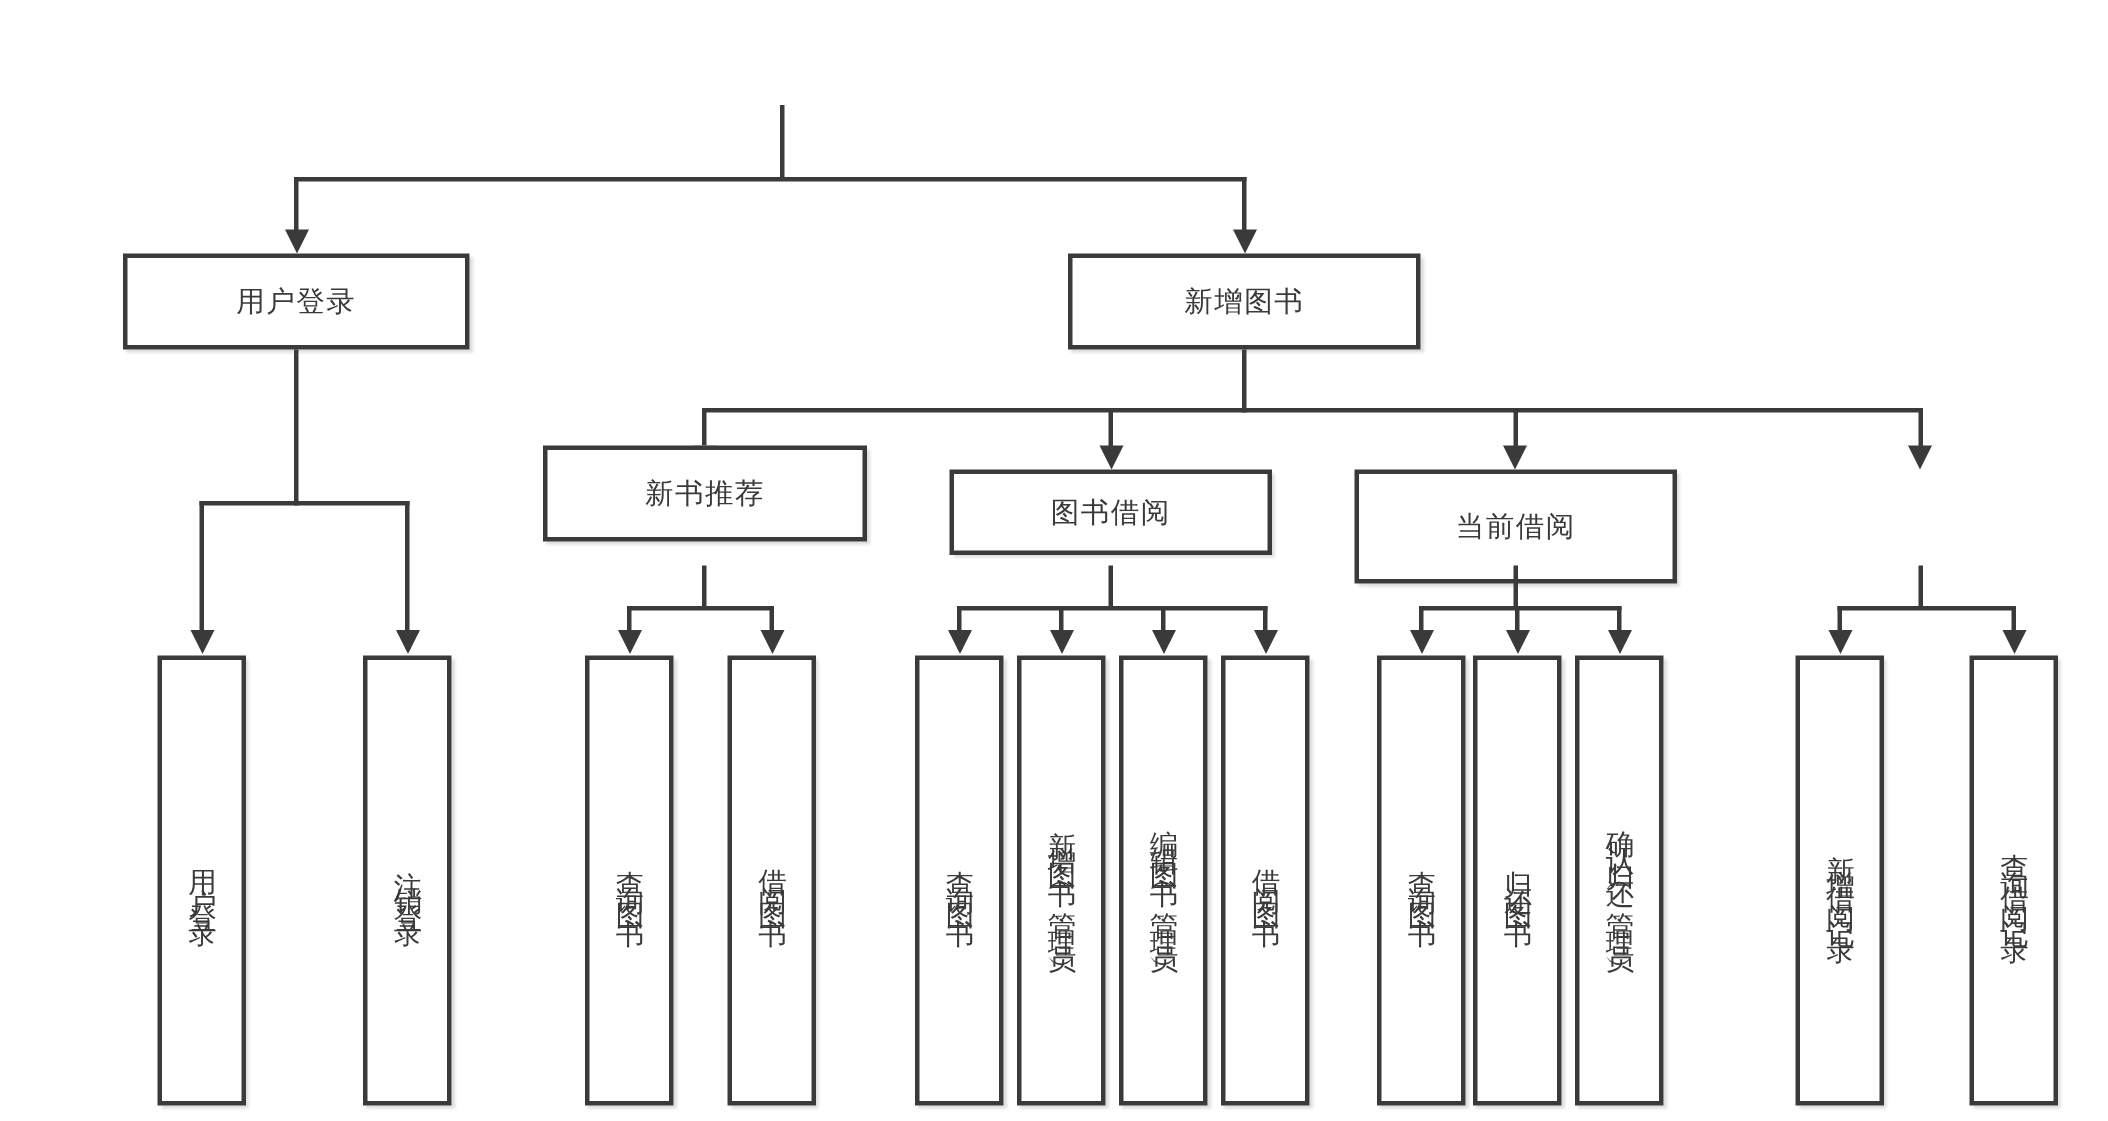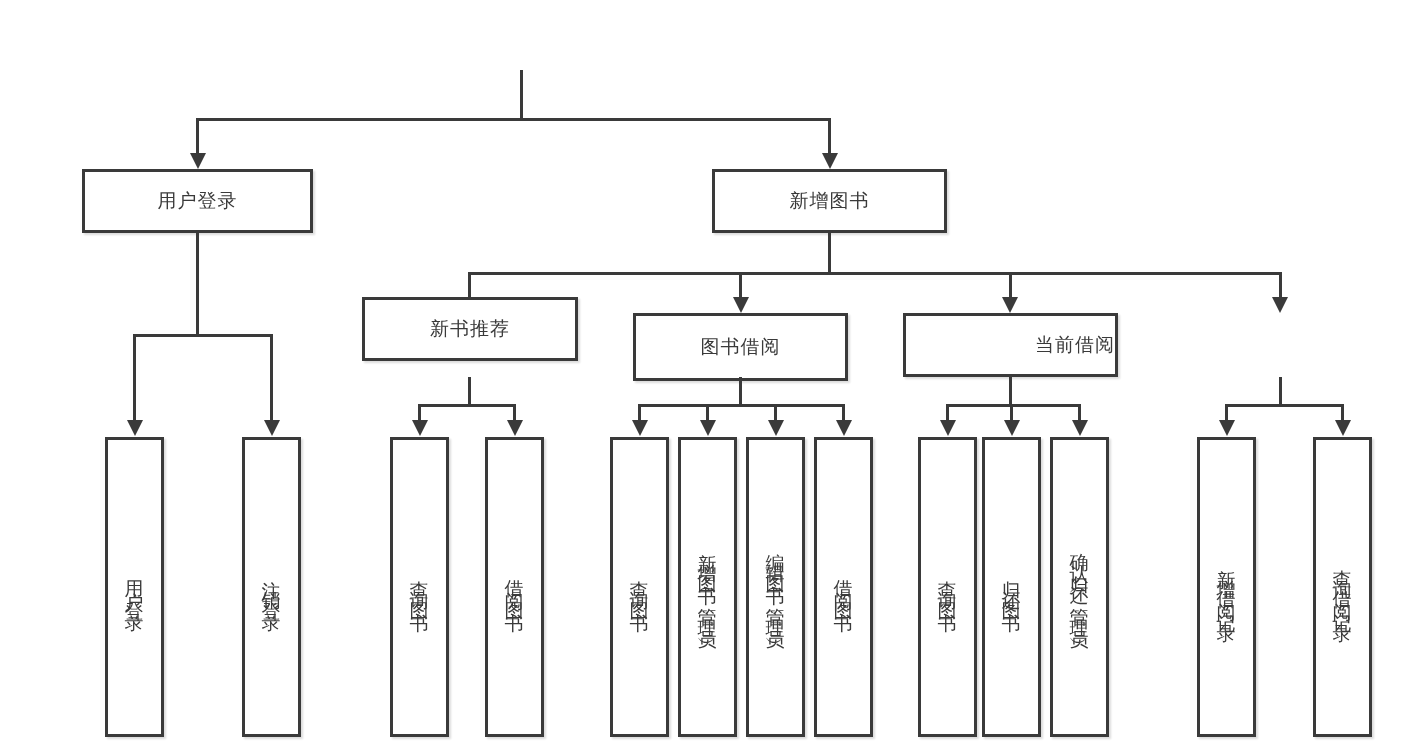--- a/index.html
+++ b/index.html
@@ -96,24 +96,24 @@
   <div class="vline" style="left:739px;top:272px;height:27px;"></div>
   <div class="arrow" style="left:733px;top:297px;"></div>
   <div class="vline" style="left:1009px;top:272px;height:27px;"></div>
   <div class="arrow" style="left:1002px;top:297px;"></div>
   <div class="vline" style="left:1279px;top:272px;height:27px;"></div>
   <div class="arrow" style="left:1272px;top:297px;"></div>
 
   <div class="box" style="left:362px;top:297px;width:216px;height:64px;">
     <span>新书推荐</span>
   </div>
-  <div class="box" style="left:633px;top:313px;width:215px;height:68px;">
+  <div class="box" style="left:633px;top:313px;width:215px;height:57px;">
     <span>图书借阅</span>
   </div>
-  <div class="box" style="left:903px;top:313px;width:215px;height:64px;justify-content:flex-end;">
+  <div class="box" style="left:903px;top:313px;width:215px;height:76px;">
     <span>当前借阅</span>
   </div>
 
   <div class="vline" style="left:468px;top:377px;height:28px;"></div>
   <div class="hline" style="left:418px;top:404px;width:98px;"></div>
   <div class="vline" style="left:418px;top:404px;height:17px;"></div>
   <div class="arrow" style="left:412px;top:420px;"></div>
   <div class="vline" style="left:513px;top:404px;height:17px;"></div>
   <div class="arrow" style="left:507px;top:420px;"></div>
 

